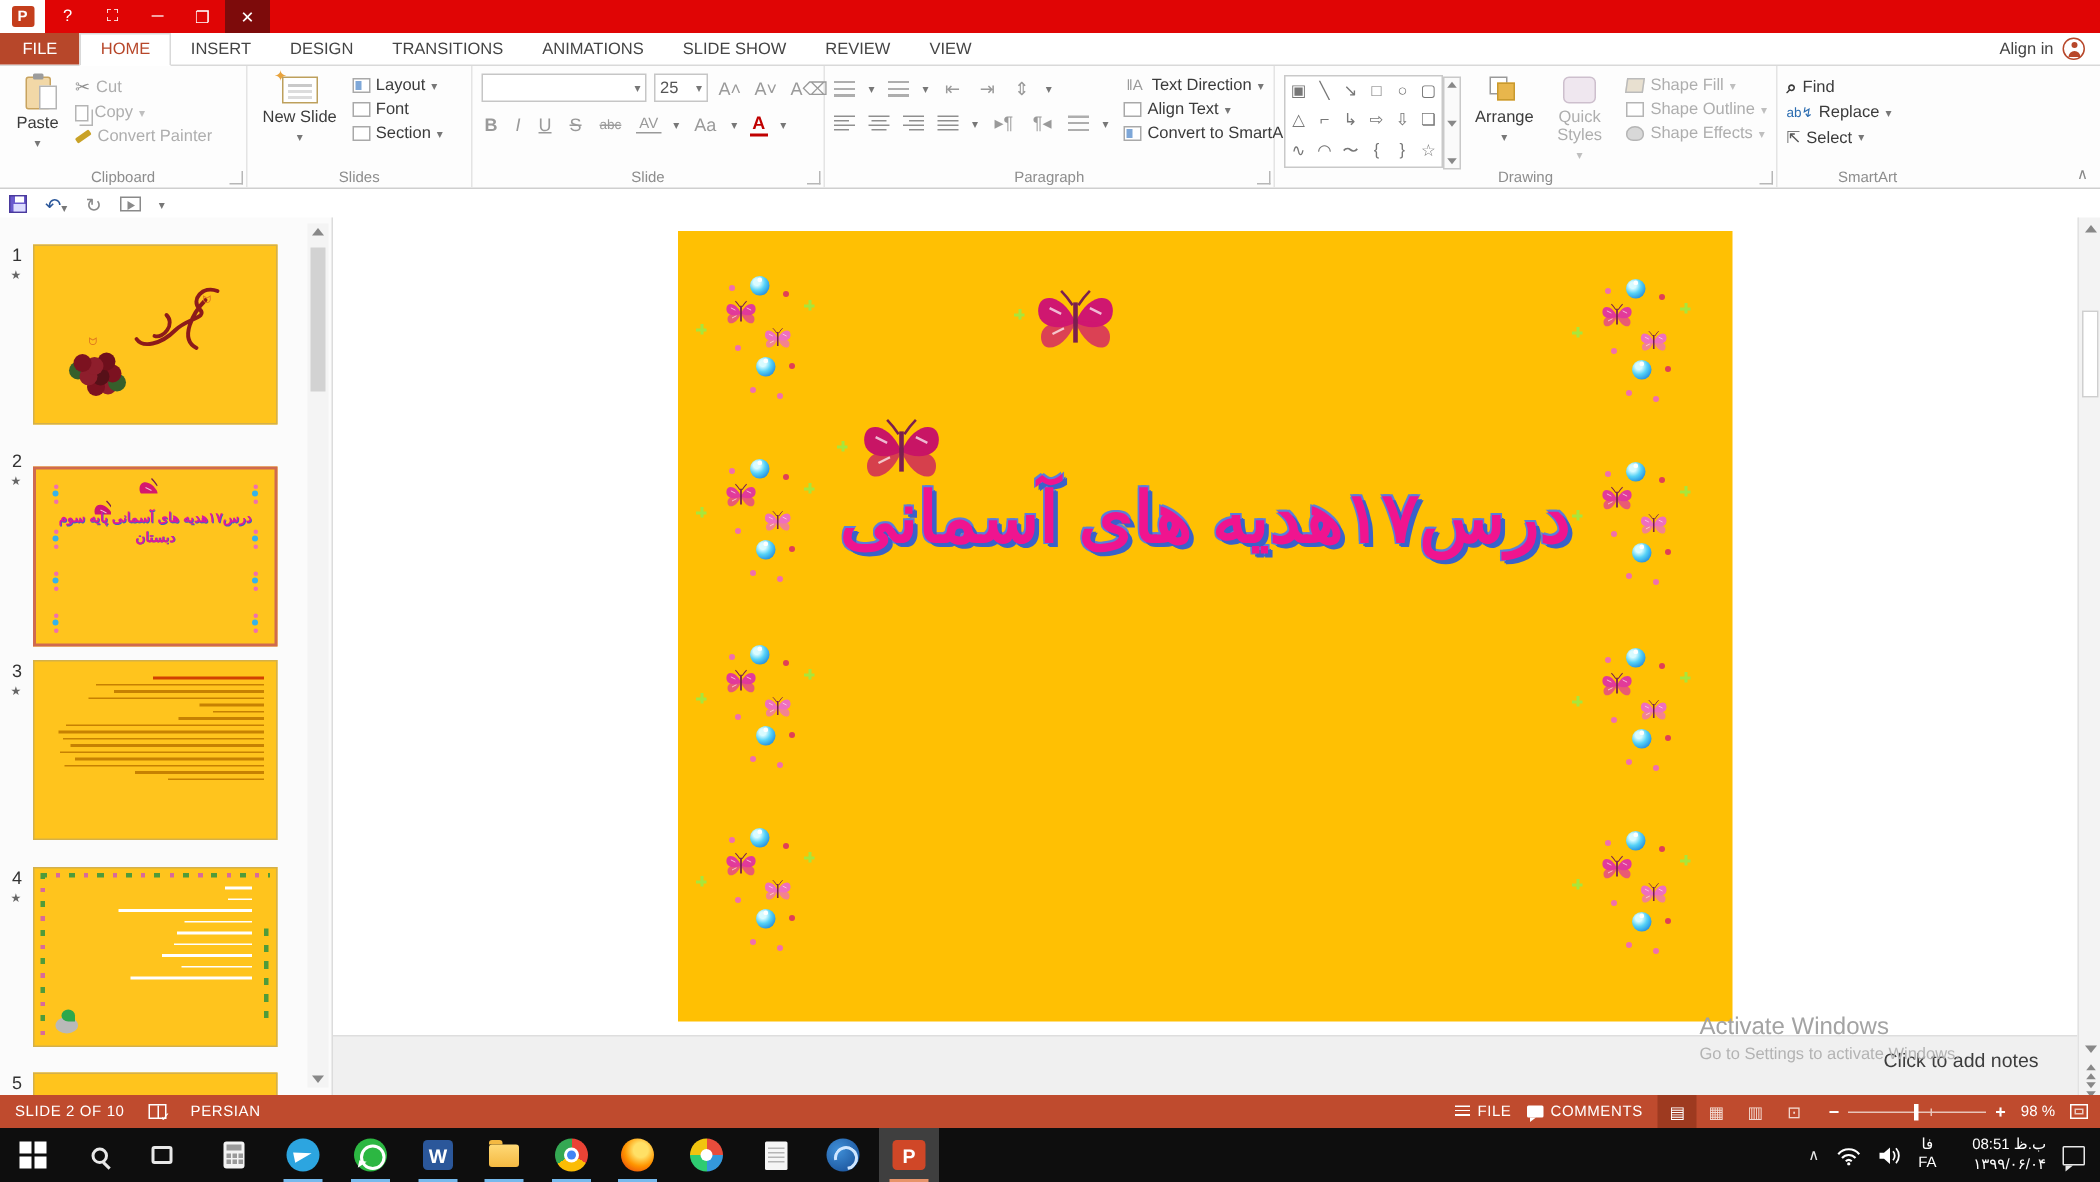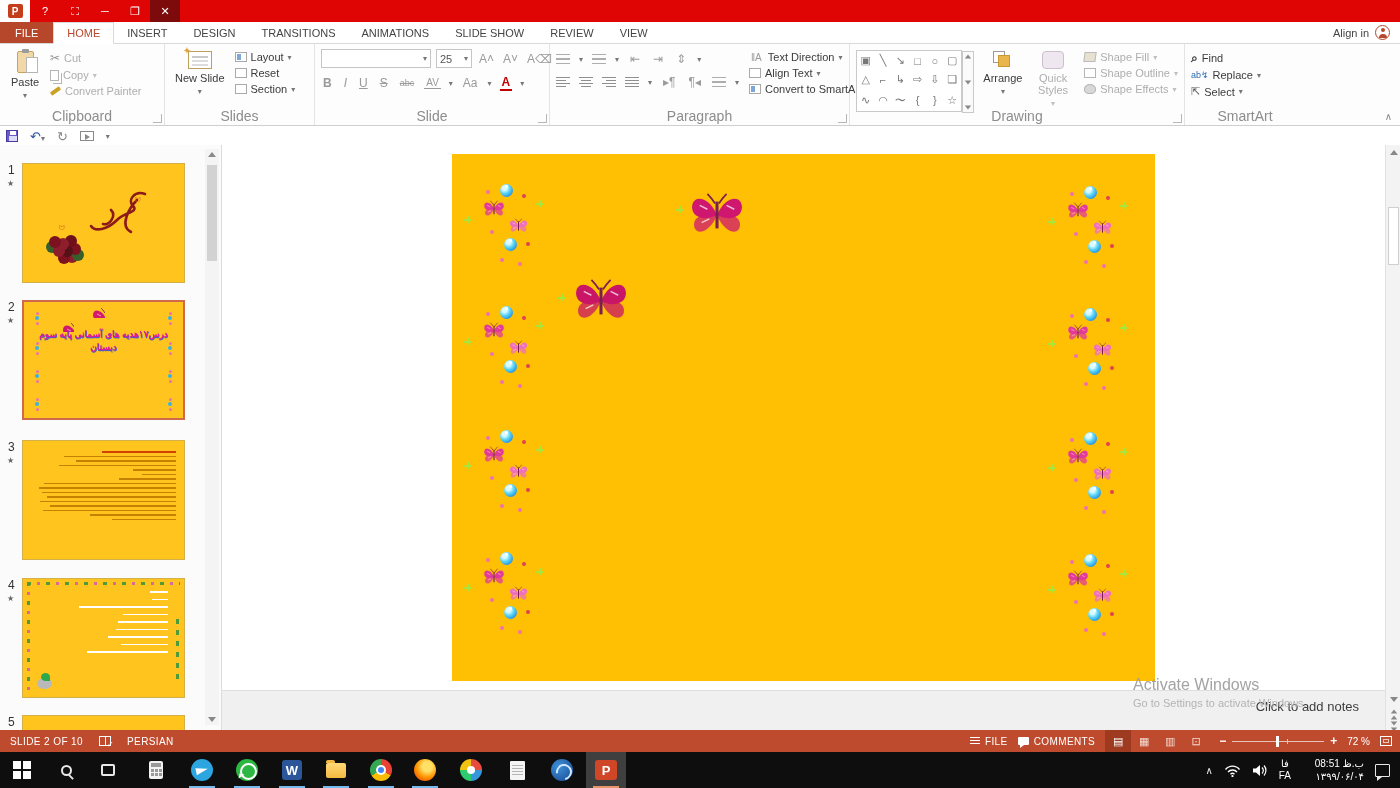--- a/index.html
+++ b/index.html
@@ -21,21 +21,21 @@
   .tab{font-size:11px;color:#444;padding:0 13px;display:flex;align-items:center}
   .tab.active{color:#b7472a;background:#fff;border:1px solid #d9d9d9;border-bottom:1px solid #fff;margin-bottom:-1px}
   .signin{margin-left:auto;display:flex;align-items:center;gap:6px;font-size:11px;color:#444;padding-right:10px}
   .avatar{width:15px;height:15px;border:1px solid #b7472a;border-radius:50%;position:relative}
   .avatar:before{content:'';position:absolute;top:2px;left:4.5px;width:4px;height:4px;border-radius:50%;background:#b7472a}
   .avatar:after{content:'';position:absolute;bottom:1px;left:2.5px;width:8px;height:4px;border-radius:4px 4px 0 0;background:#b7472a}
 
   
   .ribbon{position:absolute;top:44px;left:0;width:100%;height:82px;background:#fdfdfd;border-bottom:1px solid #cfcfcf;display:flex;z-index:48}
   .rgroup{position:relative;border-right:1px solid #e4e4e4;padding:5px 6px 15px 6px;display:flex;gap:6px;align-items:flex-start}
-  .glabel{position:absolute;bottom:1px;left:0;right:0;text-align:center;font-size:14px;color:#8d8d8d}
+  .glabel{position:absolute;bottom:1px;left:0;right:0;text-align:center;font-size:10px;color:#8d8d8d}
   .dlg{position:absolute;right:2px;bottom:2px;width:9px;height:9px;border-left:1px solid #9a9a9a;border-bottom:1px solid #9a9a9a;transform:rotate(-90deg);opacity:.7}
   .bigbtn{display:flex;flex-direction:column;align-items:center;font-size:11px;color:#3b3b3b;gap:3px;padding:2px 4px;min-width:38px}
   .smallcol{display:flex;flex-direction:column;justify-content:flex-start;gap:4px;padding-top:2px}
   .sbtn{display:flex;align-items:center;gap:4px;font-size:11px;color:#3b3b3b;white-space:nowrap}
   .dis{color:#aeaeae}
   .caret{font-size:8px;color:#777}
   .dis .caret{color:#bfbfbf}
 
   .ic{display:inline-block}
   .ic-paste{width:17px;height:22px;background:#f2d8a7;border:1px solid #c8a35f;border-radius:2px;position:relative}
@@ -299,21 +299,21 @@
       <span class="caret">▾</span>
     </div>
     <div class="smallcol">
       <div class="sbtn">
           <span class="ic ic-sq b"></span>
           <span>Layout</span>
           <span class="caret">▾</span>
         </div>
       <div class="sbtn">
           <span class="ic ic-sq"></span>
-          <span>Reset</span>
+          <span>Font</span>
         </div>
       <div class="sbtn">
           <span class="ic ic-sq"></span>
           <span>Section</span>
           <span class="caret">▾</span>
         </div>
     </div>
     <div class="glabel">Slides</div>
   </div>
 
@@ -510,21 +510,21 @@
     <svg class="callig" viewBox="0 0 84 58">
       <path d="M70 8 C60 4 52 14 58 20 C64 26 50 26 42 34 C32 44 20 46 16 40 M62 14 C54 22 44 40 56 46 M36 24 C42 30 34 40 28 38" stroke="#8c1a1a" stroke-width="2.6" fill="none" stroke-linecap="round"></path>
     </svg>
     <span class="flowers"></span>
     <span class="minibf" style="left:112px;top:32px">ᗢ</span>
     <span class="minibf" style="left:36px;top:60px">ᗢ</span>
   </div>
 
   <div class="tnum" style="top:155px">2</div>
   <div class="tstar" style="top:171px">★</div>
-  <div class="thumb sel" style="top:155px">
+  <div class="thumb sel" style="top:166px">
     <svg class="bf" style="left:66px;top:5px;width:15px;height:11px;color:#d5186e">
         <use href="#bfly"></use>
       </svg>
     <svg class="bf" style="left:36px;top:20px;width:14px;height:10px;color:#cf1770">
         <use href="#bfly"></use>
       </svg>
     <div class="t2title">درس۱۷هدیه های آسمانی پایه سوم دبستان</div>
     <div class="mcluster" style="left:8px;top:8px">
         <i class="p"></i>
         <i class="b"></i>
@@ -626,20 +626,21 @@
     <svg class="bf big" style="left:234px;top:38px" viewBox="0 0 32 24">
         <use href="#bfly"></use>
       </svg>
     <svg class="bf big" style="left:118px;top:124px;color:#c81565" viewBox="0 0 32 24">
         <use href="#bfly"></use>
       </svg>
     <span class="spark" style="left:224px;top:52px"></span>
     <span class="spark" style="left:106px;top:140px"></span>
 
     <div class="stitle">
+      <div class="l1">درس۱۷هدیه های آسمانی</div>
     </div>
 
     <div class="cluster" style="left:28px;top:26px">
       <span class="gem" style="left:20px;top:4px"></span>
       <svg class="bf small1" style="left:2px;top:20px" viewBox="0 0 32 24">
           <use href="#bfly"></use>
         </svg>
       <svg class="bf small2" style="left:28px;top:38px" viewBox="0 0 32 24">
           <use href="#bfly"></use>
         </svg>
@@ -826,21 +827,21 @@
       <span class="vb">⊡</span>
     </div>
     <div class="zoomctl">
       <span class="zsign">−</span>
       <span class="ztrack">
           <span class="zmark"></span>
           <span class="zthumb"></span>
         </span>
       <span class="zsign">+</span>
     </div>
-    <span>72 %</span>
+    <span>98 %</span>
     <span class="ic-fit"></span>
   </div>
 </div>
 
 <div class="taskbar">
   <div class="tk" style="left:2px">
       <span class="ic-win">
         <i></i>
         <i></i>
         <i></i>

